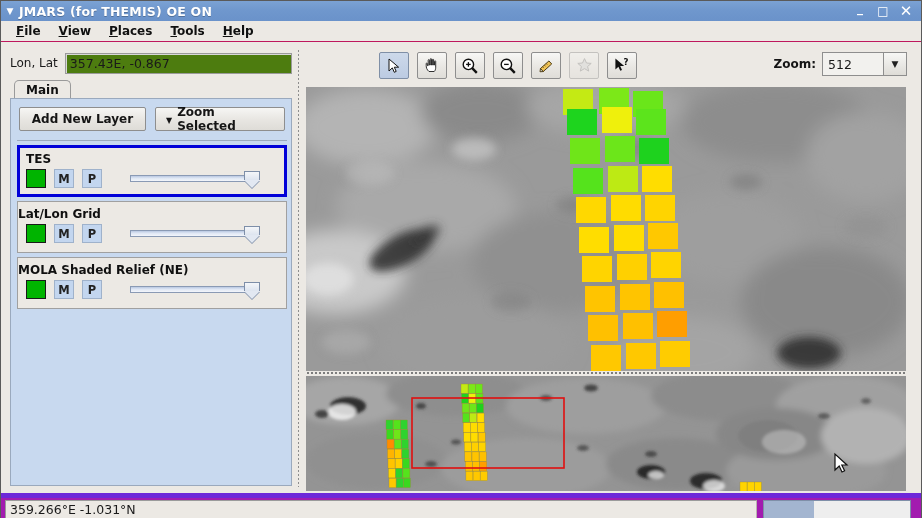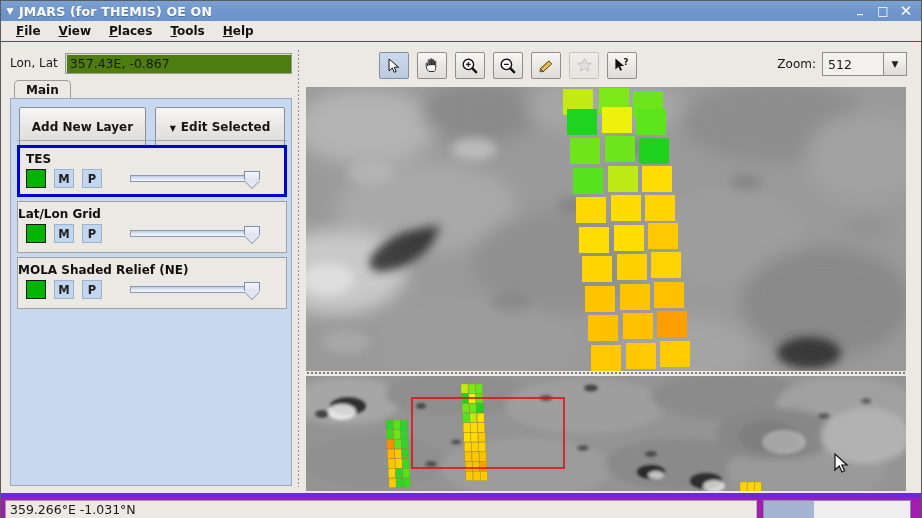--- a/index.html
+++ b/index.html
@@ -62,21 +62,21 @@
     position:absolute;left:8px;top:55px;width:282px;height:388px;
     background:#c8d9ef;border:1px solid #9aa9bd;box-sizing:border-box;
   }
 
   .btnrow{position:absolute;left:8px;top:8px;width:266px;height:24px;display:flex;gap:9px;}
   .jbtn{
     background:linear-gradient(to bottom,#f6f6f4 0%,#e8e6e2 52%,#dedcd7 100%);
     border:1px solid #8e8e8e;border-radius:2px;
     font-size:12px;font-weight:bold;color:#151515;
     display:flex;align-items:center;justify-content:center;
-    padding:9px 10px;height:40px;box-sizing:border-box;cursor:default;
+    padding:9px 10px;height:24px;box-sizing:border-box;cursor:default;
   }
   .jbtn .dncaret{font-size:8px;margin-right:5px;position:relative;top:1px;}
 
   .panelsep{position:absolute;left:6px;top:41px;width:270px;height:1px;background:#9aa9bd;}
 
   .layerlist{position:absolute;left:6px;top:46px;width:270px;height:334px;}
   .layer{
     position:relative;width:270px;height:52px;box-sizing:border-box;
     background:#ece9e4;border:1px solid #a0a0a0;margin-bottom:4px;
   }
@@ -128,21 +128,21 @@
   .tools{position:absolute;left:76px;top:9px;display:flex;gap:8px;}
   .tool{
     width:30px;height:27px;box-sizing:border-box;
     background:linear-gradient(to bottom,#f7f7f5 0%,#e9e7e3 55%,#dfddd8 100%);
     border:1px solid #8e8e8e;border-radius:2px;
     display:flex;align-items:center;justify-content:center;cursor:default;
   }
   .tool.active{background:linear-gradient(to bottom,#cdd9ea 0%,#bccbe2 100%);border-color:#7f8fa6;}
   .tool.disabled{opacity:.42;}
   .zoombox{position:absolute;right:14px;top:9px;display:flex;align-items:center;}
-  .zoomlabel{font-size:12px;font-weight:normal;color:#151515;margin-right:6px;}
+  .zoomlabel{font-size:12px;font-weight:bold;color:#151515;margin-right:6px;}
   .zoomcombo{display:flex;height:24px;border:1px solid #8e8e8e;box-sizing:border-box;}
   .zoomval{
     width:60px;background:#f2f1ee;display:flex;align-items:center;padding-left:5px;
     font-size:12.5px;color:#1a1a1a;box-sizing:border-box;
   }
   .zoomarrow{
     width:22px;background:linear-gradient(to bottom,#f7f7f5,#dedcd7);
     border-left:1px solid #8e8e8e;
     display:flex;align-items:center;justify-content:center;font-size:9px;color:#202020;
   }
@@ -205,21 +205,21 @@
     <div class="tabstrip">
       <div class="tab">Main</div>
     </div>
 
     <div class="tabbody">
 
       <div class="btnrow">
         <div class="jbtn" style="width:127px;">Add New Layer</div>
         <div class="jbtn" style="width:130px;">
           <span class="dncaret">▼</span>
-          <span>Edit Selected</span>
+          <span>Zoom Selected</span>
         </div>
       </div>
 
       <div class="panelsep"></div>
 
       <div class="layerlist">
 
         <div class="layer selected">
           <div class="layer-name">TES</div>
           <div class="layer-ctrls">

